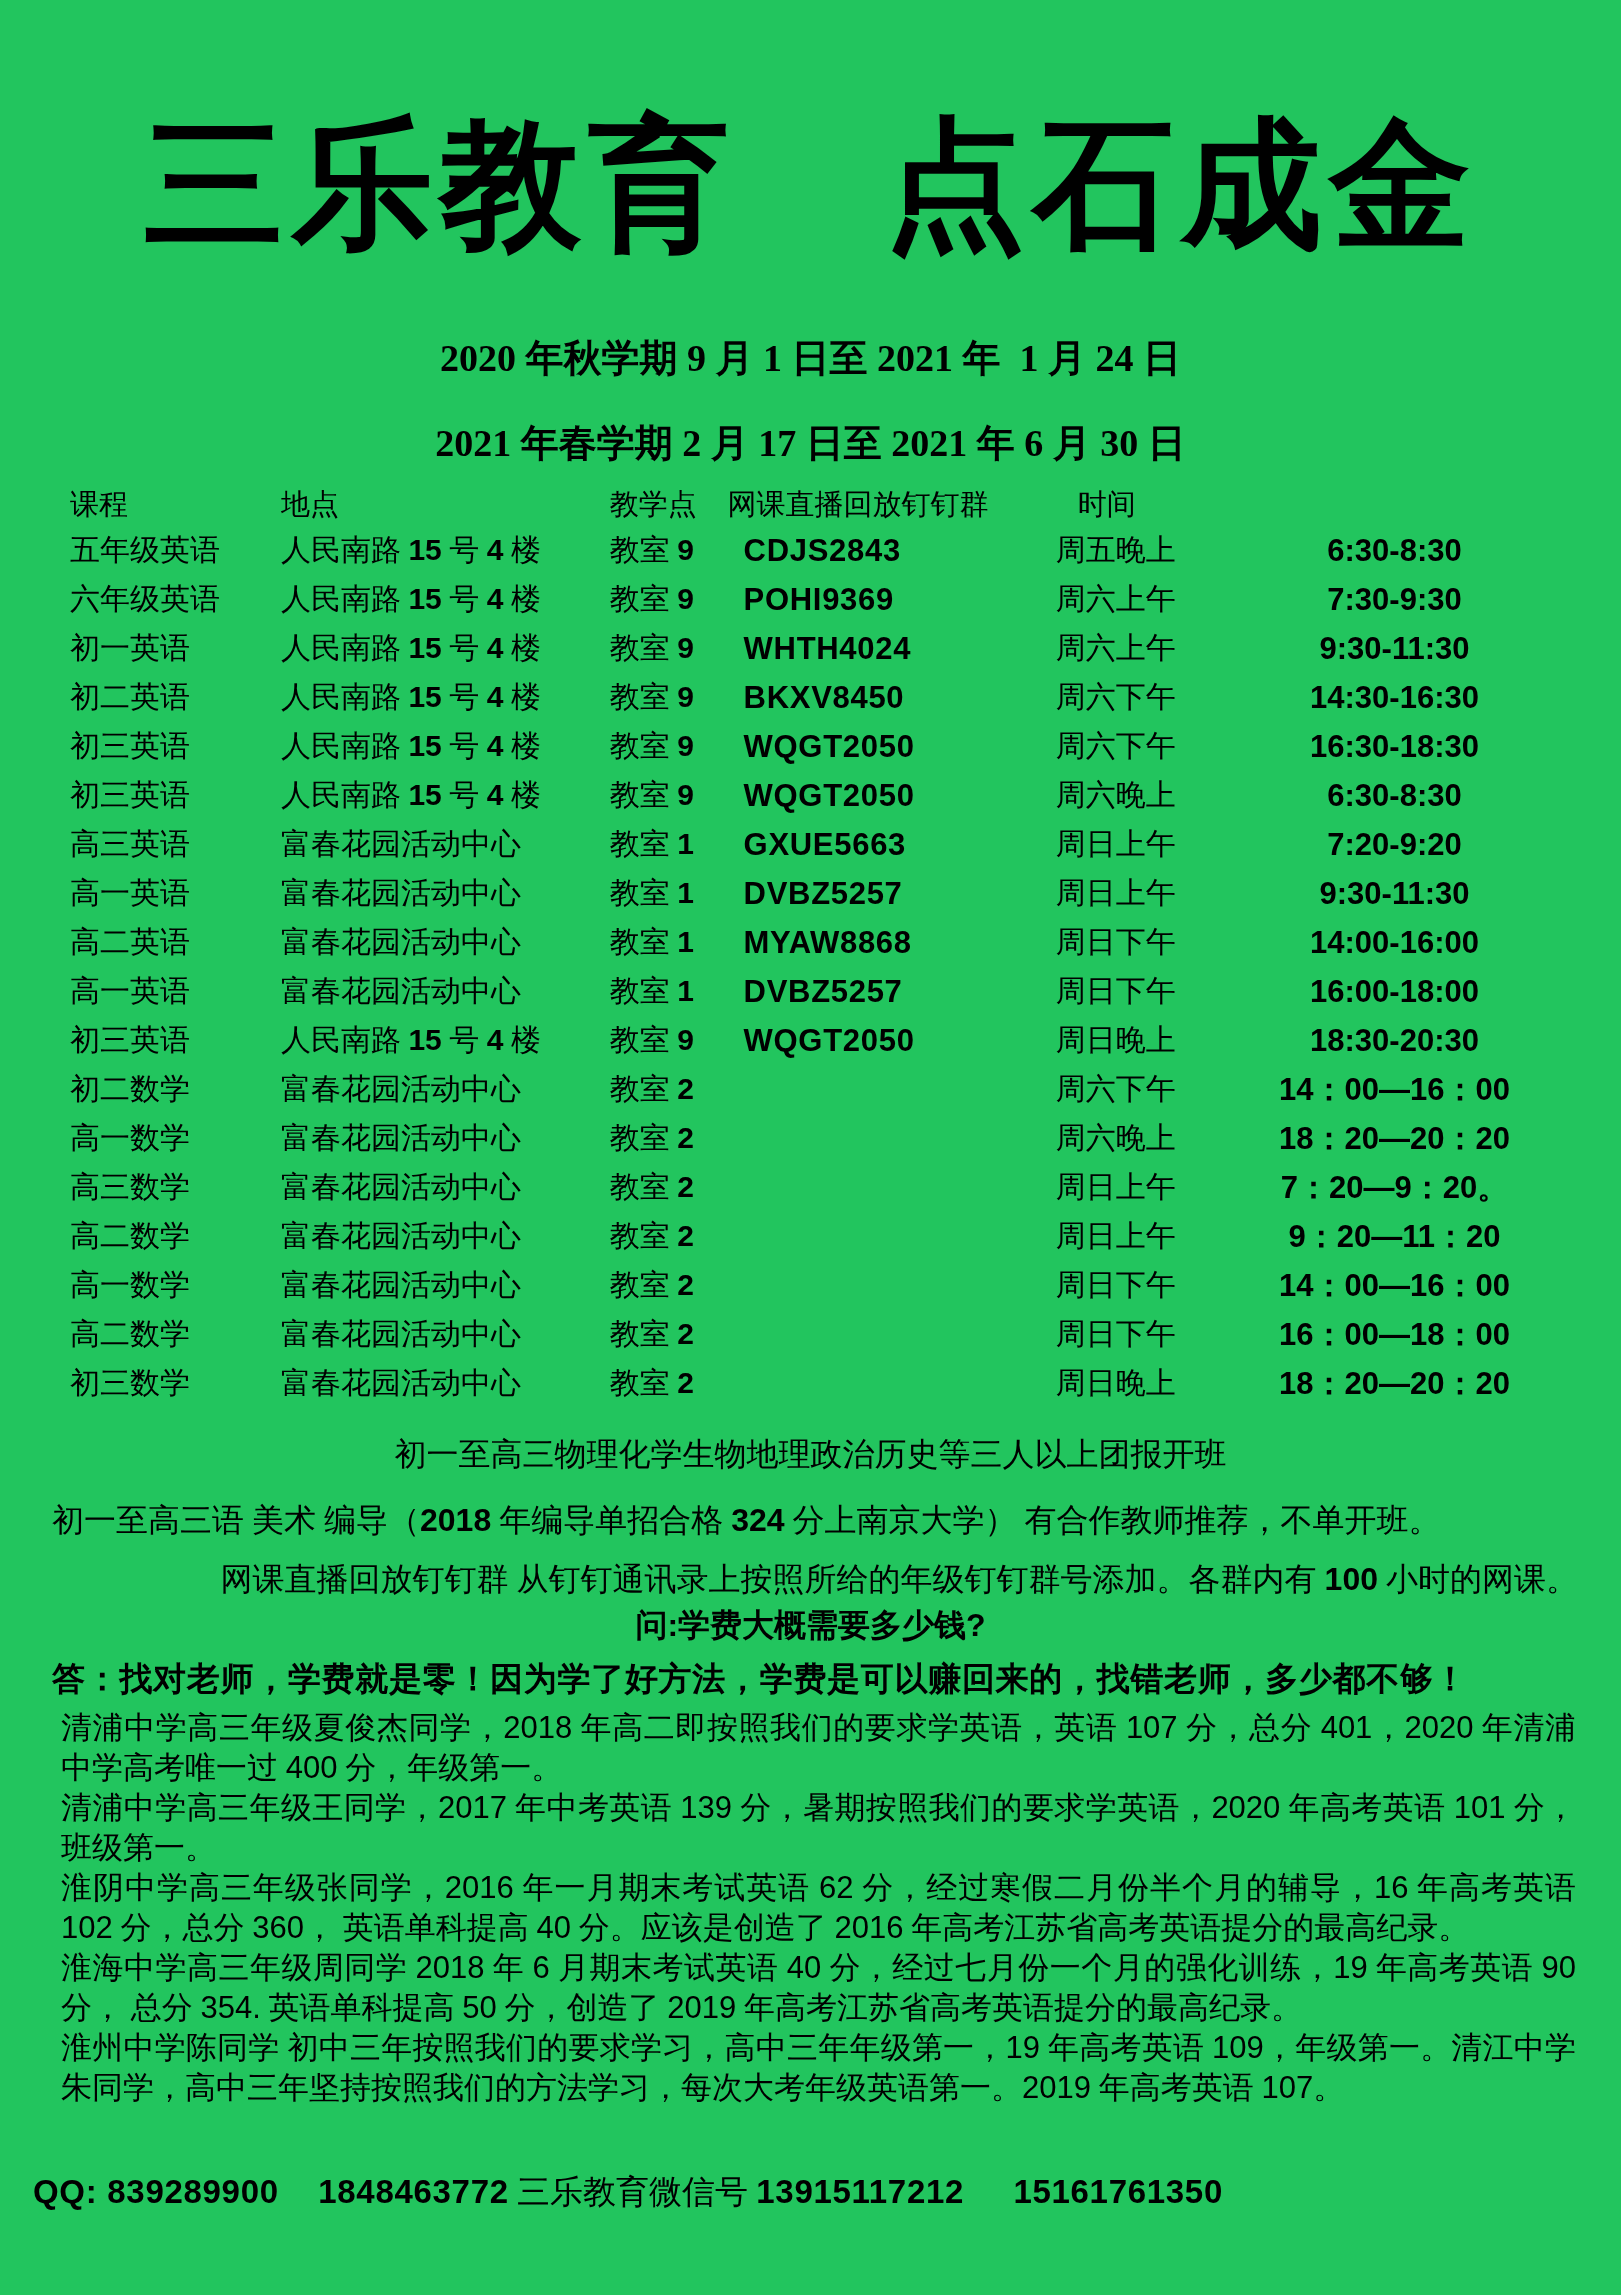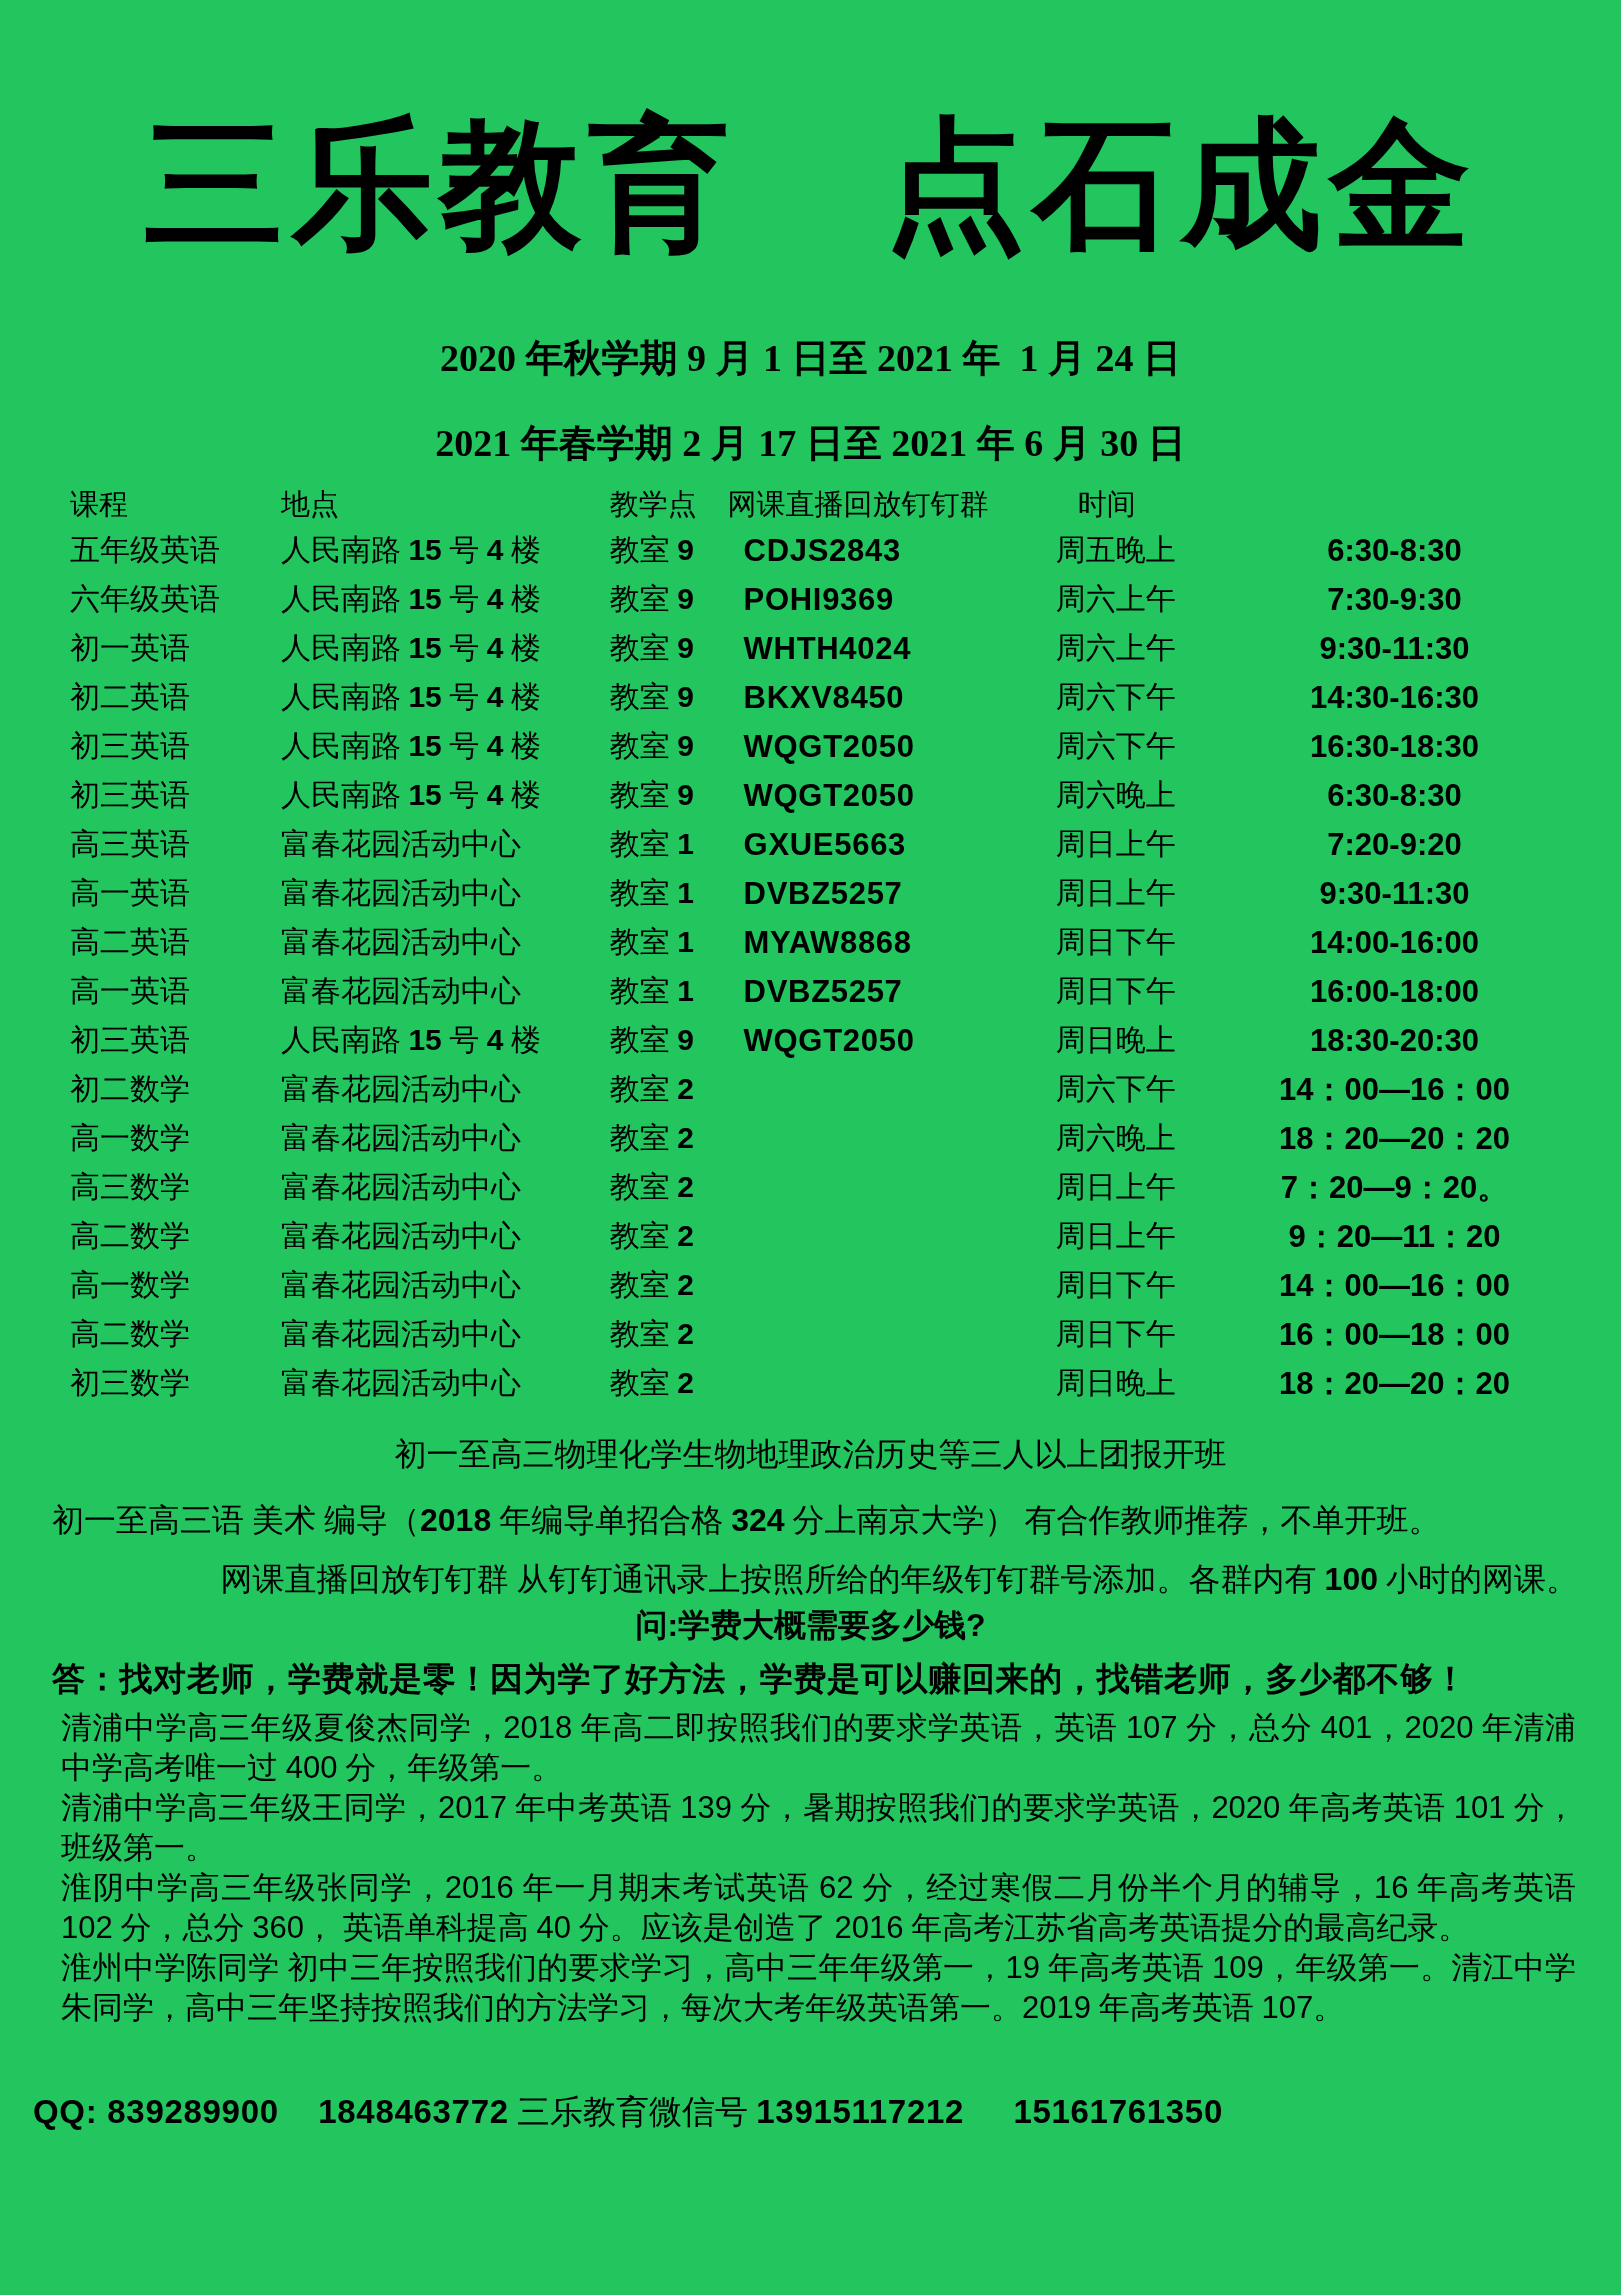--- a/index.html
+++ b/index.html
@@ -243,20 +243,21 @@
   <div class="note left1 one-line">初一至高三语 美术 编导（<span class="lat">2018</span> 年编导单招合格 <span class="lat">324</span> 分上南京大学） 有合作教师推荐，不单开班。</div>
   <div class="note left2 one-line">网课直播回放钉钉群 从钉钉通讯录上按照所给的年级钉钉群号添加。各群内有 <span class="lat">100</span> 小时的网课。</div>
 
   <div class="question one-line">问:学费大概需要多少钱?</div>
   <div class="answer one-line">答：找对老师，学费就是零！因为学了好方法，学费是可以赚回来的，找错老师，多少都不够！</div>
 
   <div class="cases">
     <p class="case">清浦中学高三年级夏俊杰同学，<span class="lat">2018</span> 年高二即按照我们的要求学英语，英语 <span class="lat">107</span> 分，总分 <span class="lat">401</span>，<span class="lat">2020</span> 年清浦中学高考唯一过 <span class="lat">400</span> 分，年级第一。</p>
     <p class="case">清浦中学高三年级王同学，<span class="lat">2017</span> 年中考英语 <span class="lat">139</span> 分，暑期按照我们的要求学英语，<span class="lat">2020</span> 年高考英语 <span class="lat">101</span> 分，班级第一。</p>
     <p class="case">淮阴中学高三年级张同学，<span class="lat">2016</span> 年一月期末考试英语 <span class="lat">62</span> 分，经过寒假二月份半个月的辅导，<span class="lat">16</span> 年高考英语 <span class="lat">102</span> 分，总分 <span class="lat">360</span>， 英语单科提高 <span class="lat">40</span> 分。应该是创造了 <span class="lat">2016</span> 年高考江苏省高考英语提分的最高纪录。</p>
+    <p class="case">淮海中学高三年级周同学 <span class="lat">2018</span> 年 <span class="lat">6</span> 月期末考试英语 <span class="lat">40</span> 分，经过七月份一个月的强化训练，<span class="lat">19</span> 年高考英语 <span class="lat">90</span> 分， 总分 <span class="lat">354.</span> 英语单科提高 <span class="lat">50</span> 分，创造了 <span class="lat">2019</span> 年高考江苏省高考英语提分的最高纪录。</p>
     <p class="case">淮州中学陈同学 初中三年按照我们的要求学习，高中三年年级第一，<span class="lat">19</span> 年高考英语 <span class="lat">109</span>，年级第一。清江中学朱同学，高中三年坚持按照我们的方法学习，每次大考年级英语第一。<span class="lat">2019</span> 年高考英语 <span class="lat">107</span>。</p>
   </div>
 
   <div class="contact1 one-line">
     <b>QQ: 839289900    1848463772</b><span> 三乐教育微信号 </span><b>13915117212     15161761350</b>
   </div>
 
   <div class="contact2 one-line">
     
   </div>

